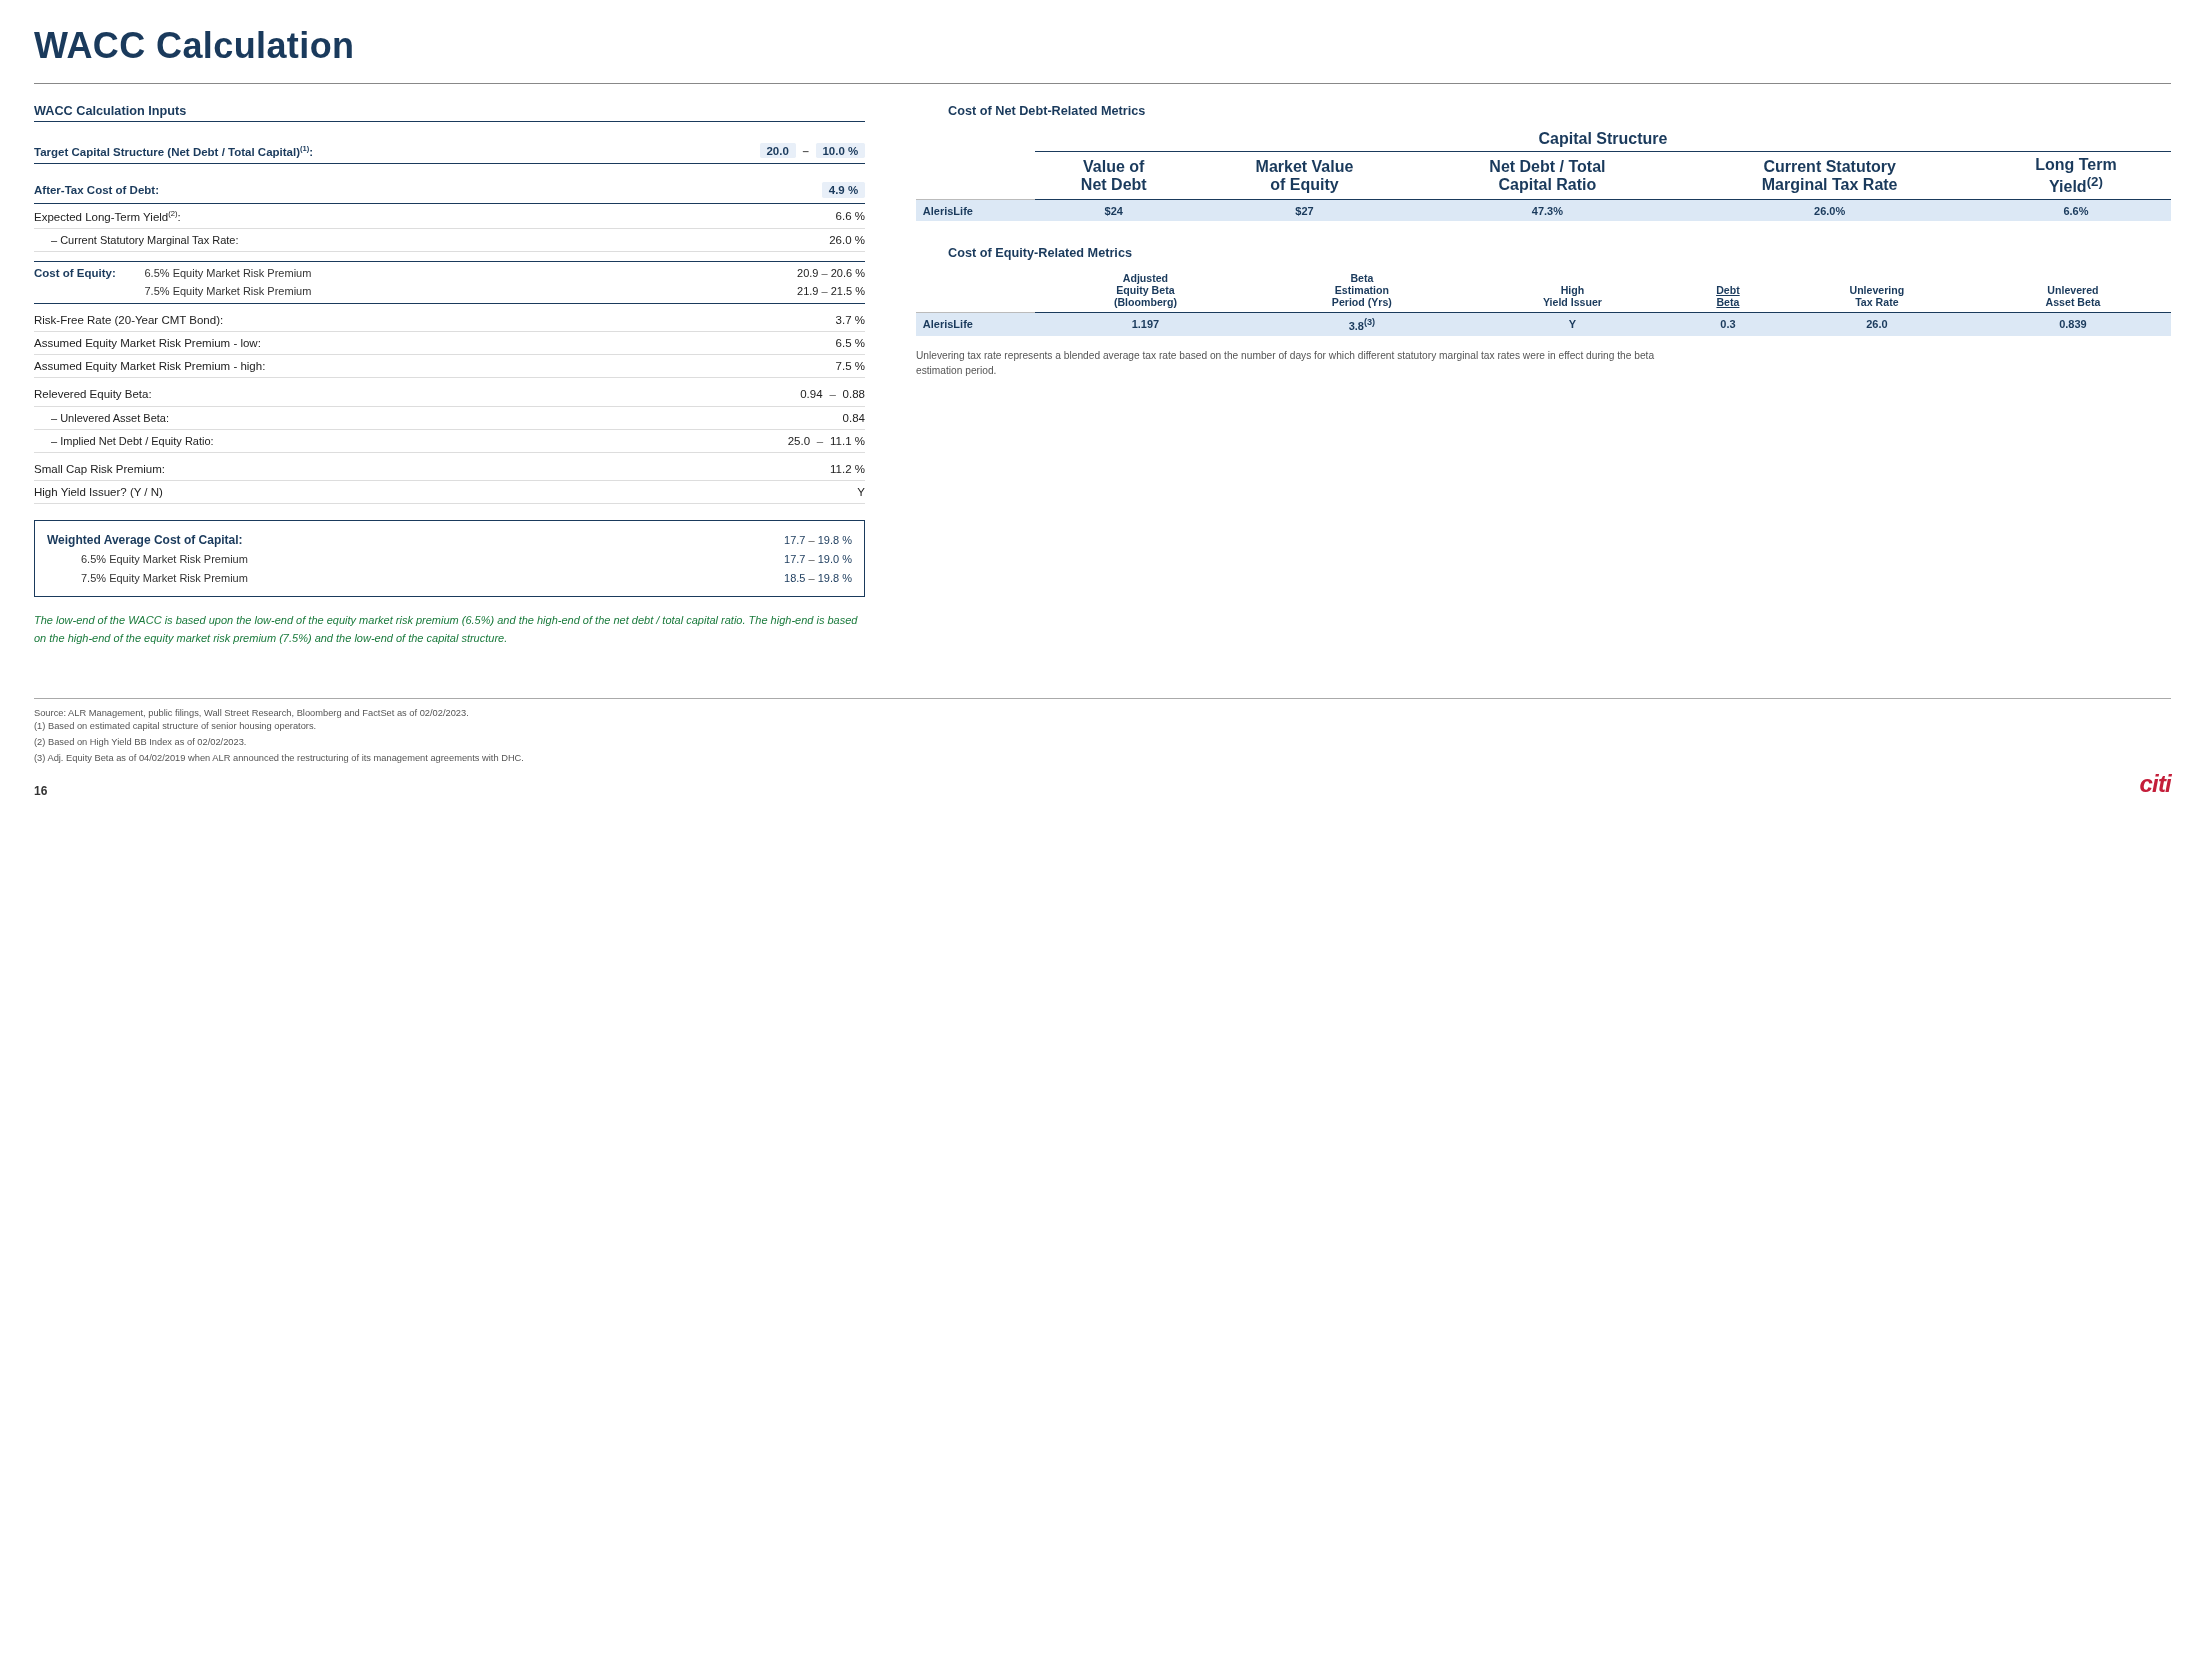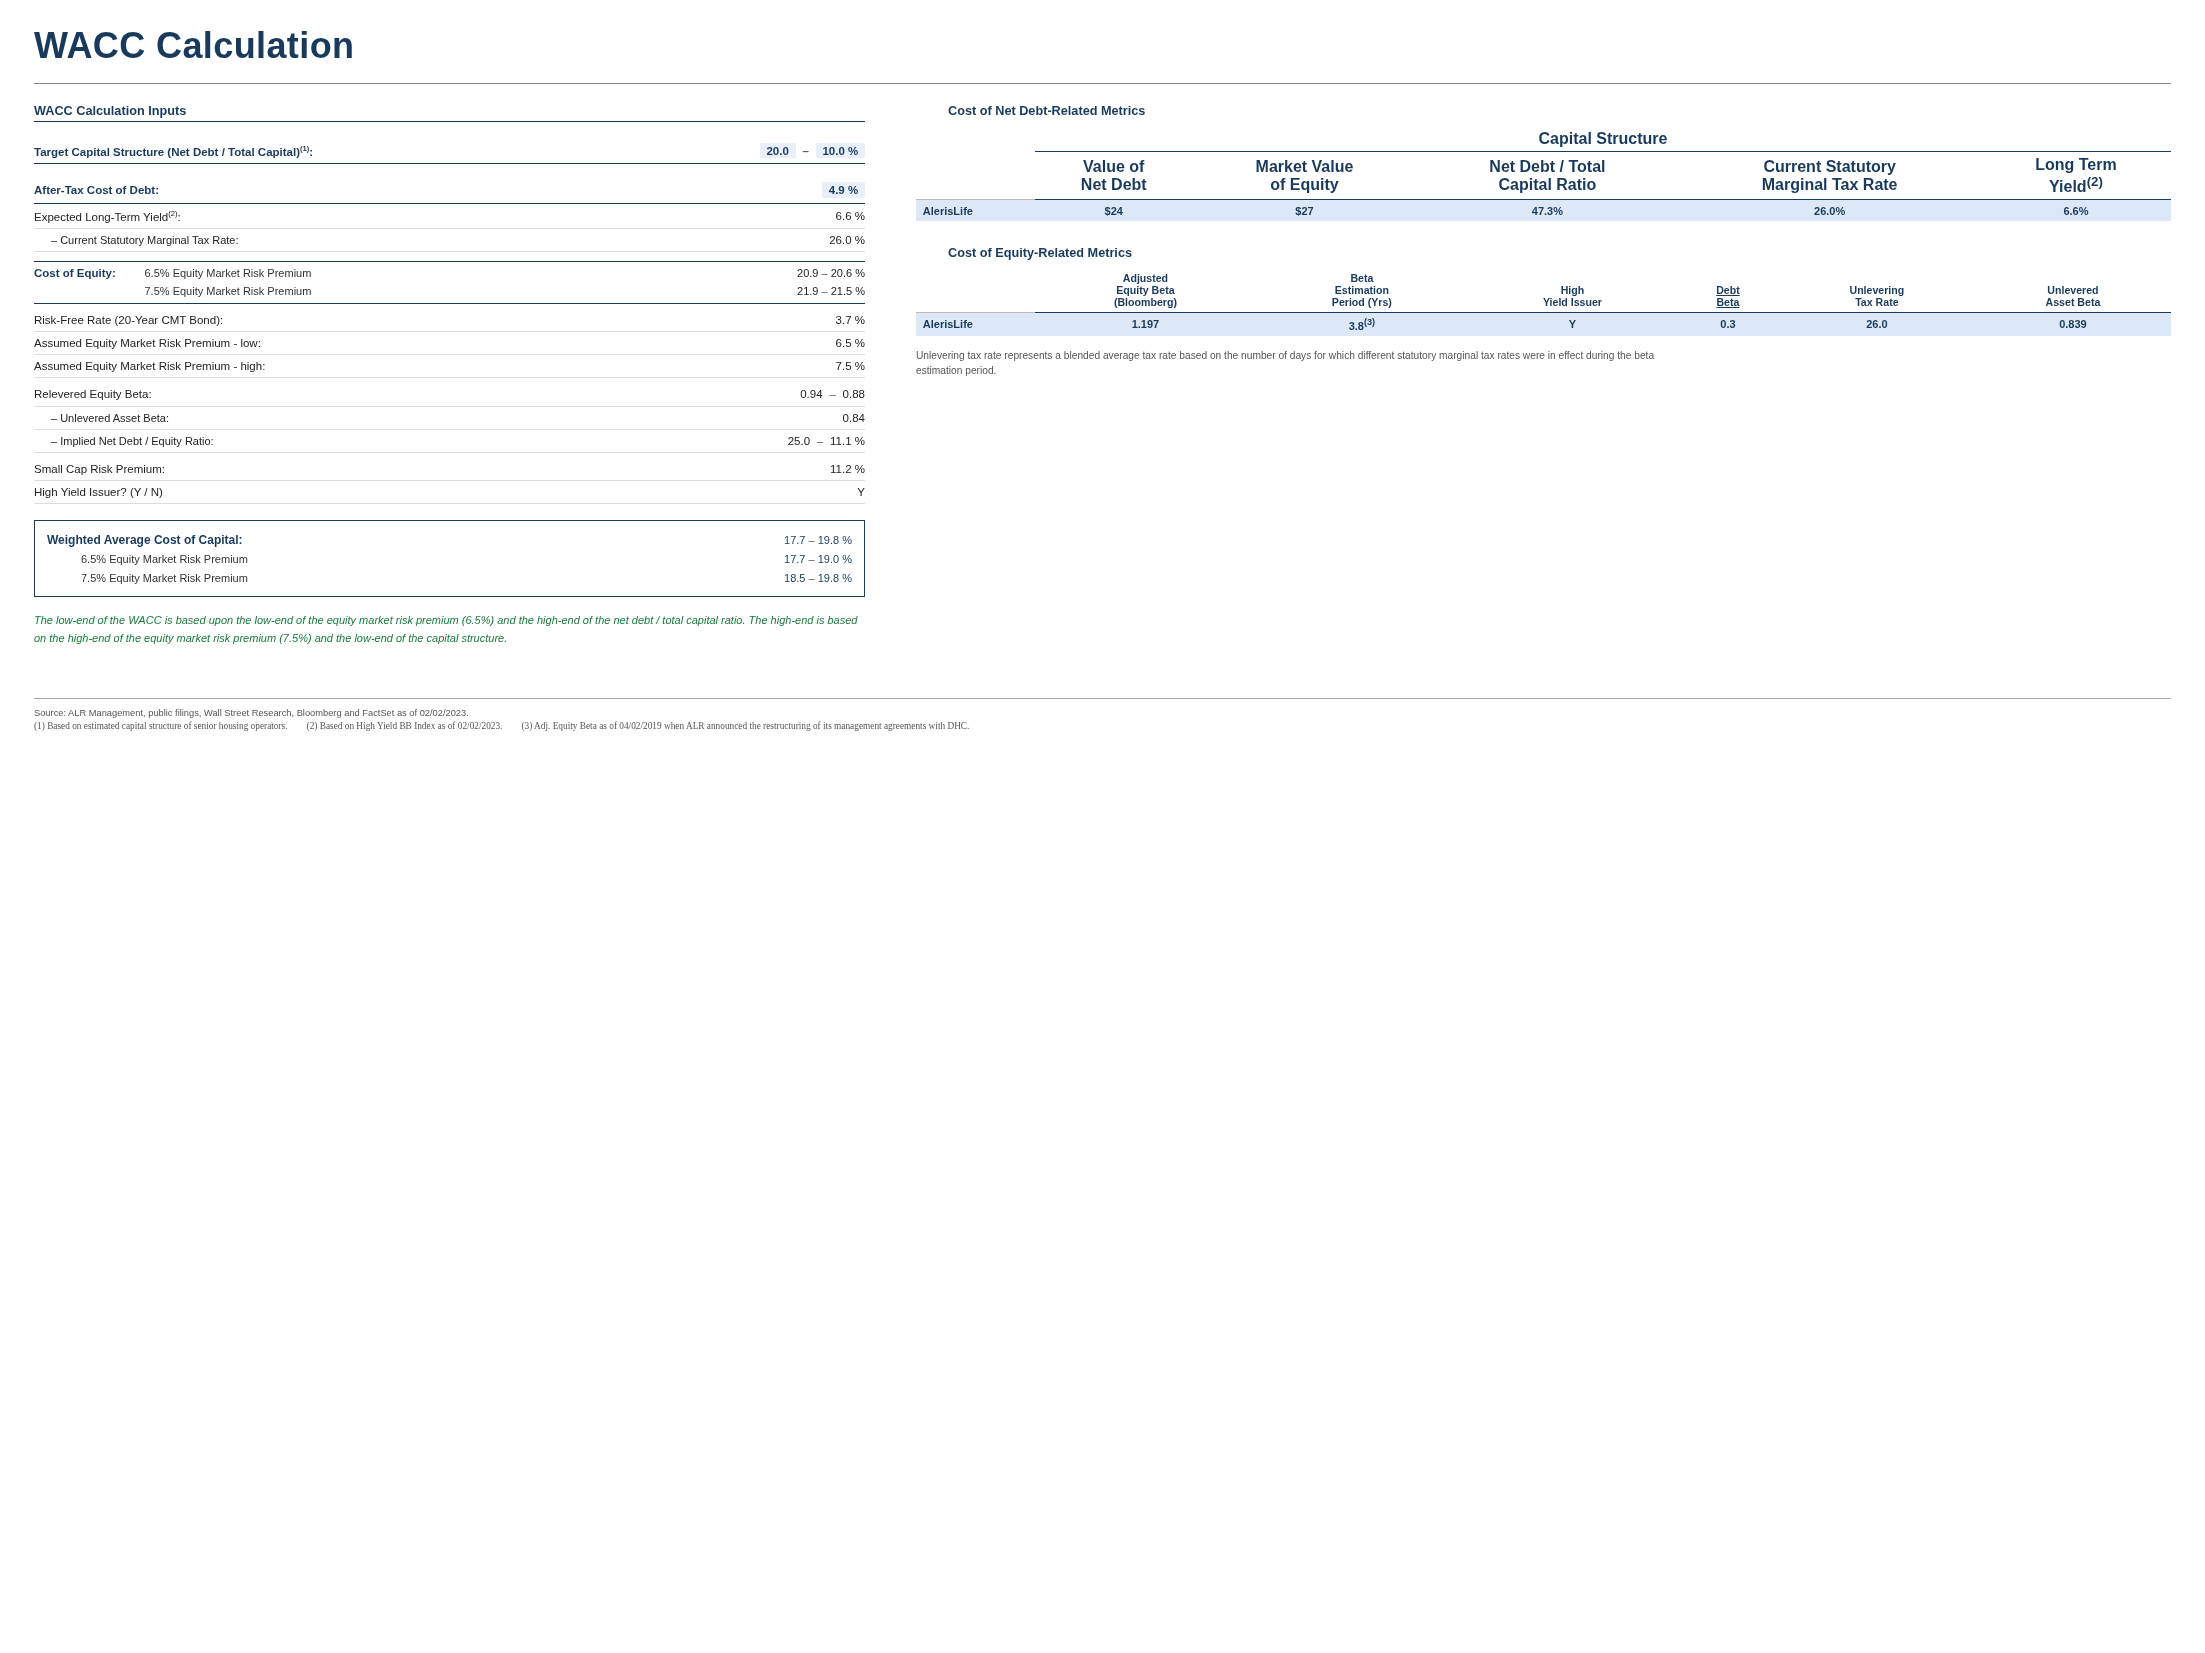--- a/index.html
+++ b/index.html
@@ -214,23 +214,22 @@
       border-top: 0.8px solid #aaa;
       padding-top: 8.5px;
       font-size: 9.3px;
       color: #555;
     }
     .footer-source {
       margin-bottom: 3.4px;
     }
     .footer-notes {
       display: flex;
-      flex-direction: row;
-      gap: 19px;
-      font-family: Liberation Serif, serif;
+      flex-direction: column;
+      gap: 6px;
     }
     .footer-bottom {
       display: flex;
       justify-content: space-between;
       align-items: flex-end;
       margin-top: 6.8px;
     }
     .page-number {
       font-size: 12px;
       font-weight: bold;
@@ -485,14 +484,18 @@
   </div>
 </div>
 
 <div class="page-footer">
   <div class="footer-source">Source: ALR Management, public filings, Wall Street Research, Bloomberg and FactSet as of 02/02/2023.</div>
   <div class="footer-notes">
     <span>(1)    Based on estimated capital structure of senior housing operators.</span>
     <span>(2)    Based on High Yield BB Index as of 02/02/2023.</span>
     <span>(3)    Adj. Equity Beta as of 04/02/2019 when ALR announced the restructuring of its management agreements with DHC.</span>
   </div>
+  <div class="footer-bottom">
+    <span class="page-number">16</span>
+    <span class="citi-logo">citi</span>
+  </div>
 </div>
 
 
 </body></html>

